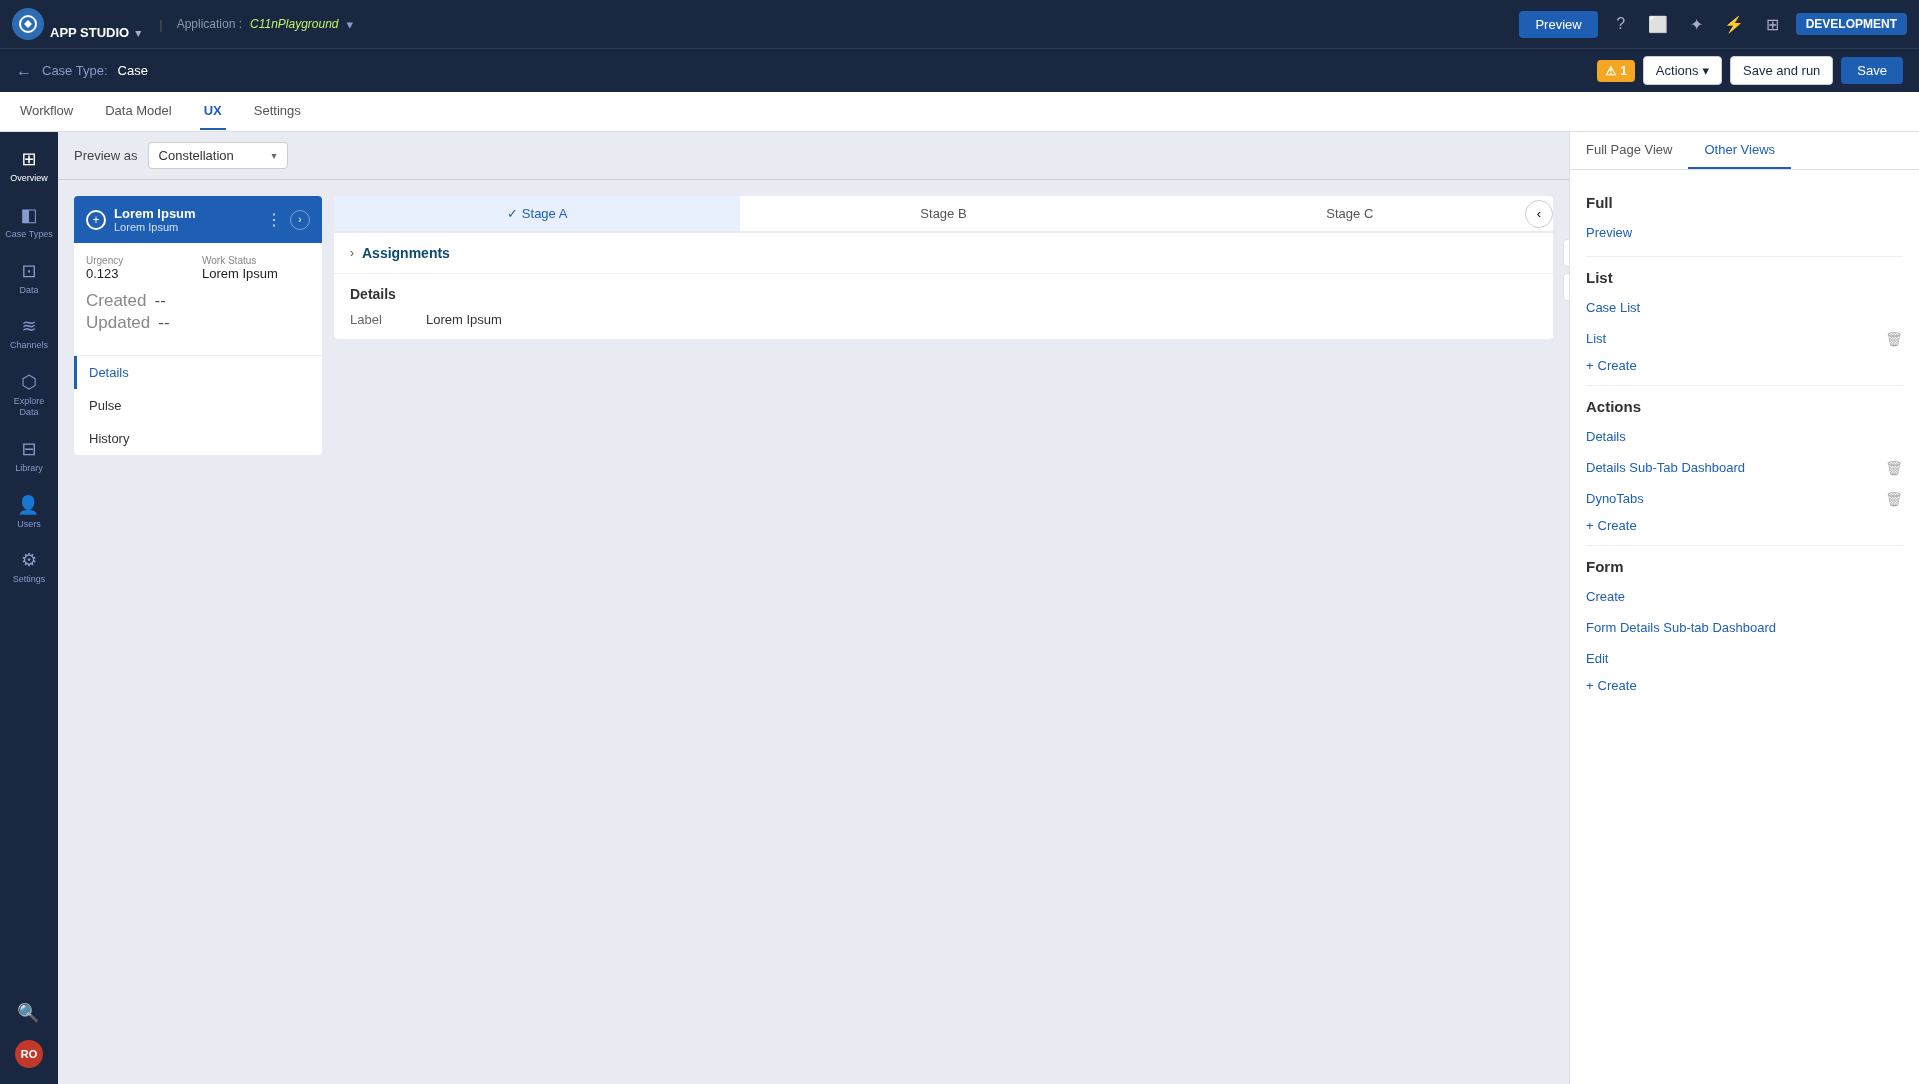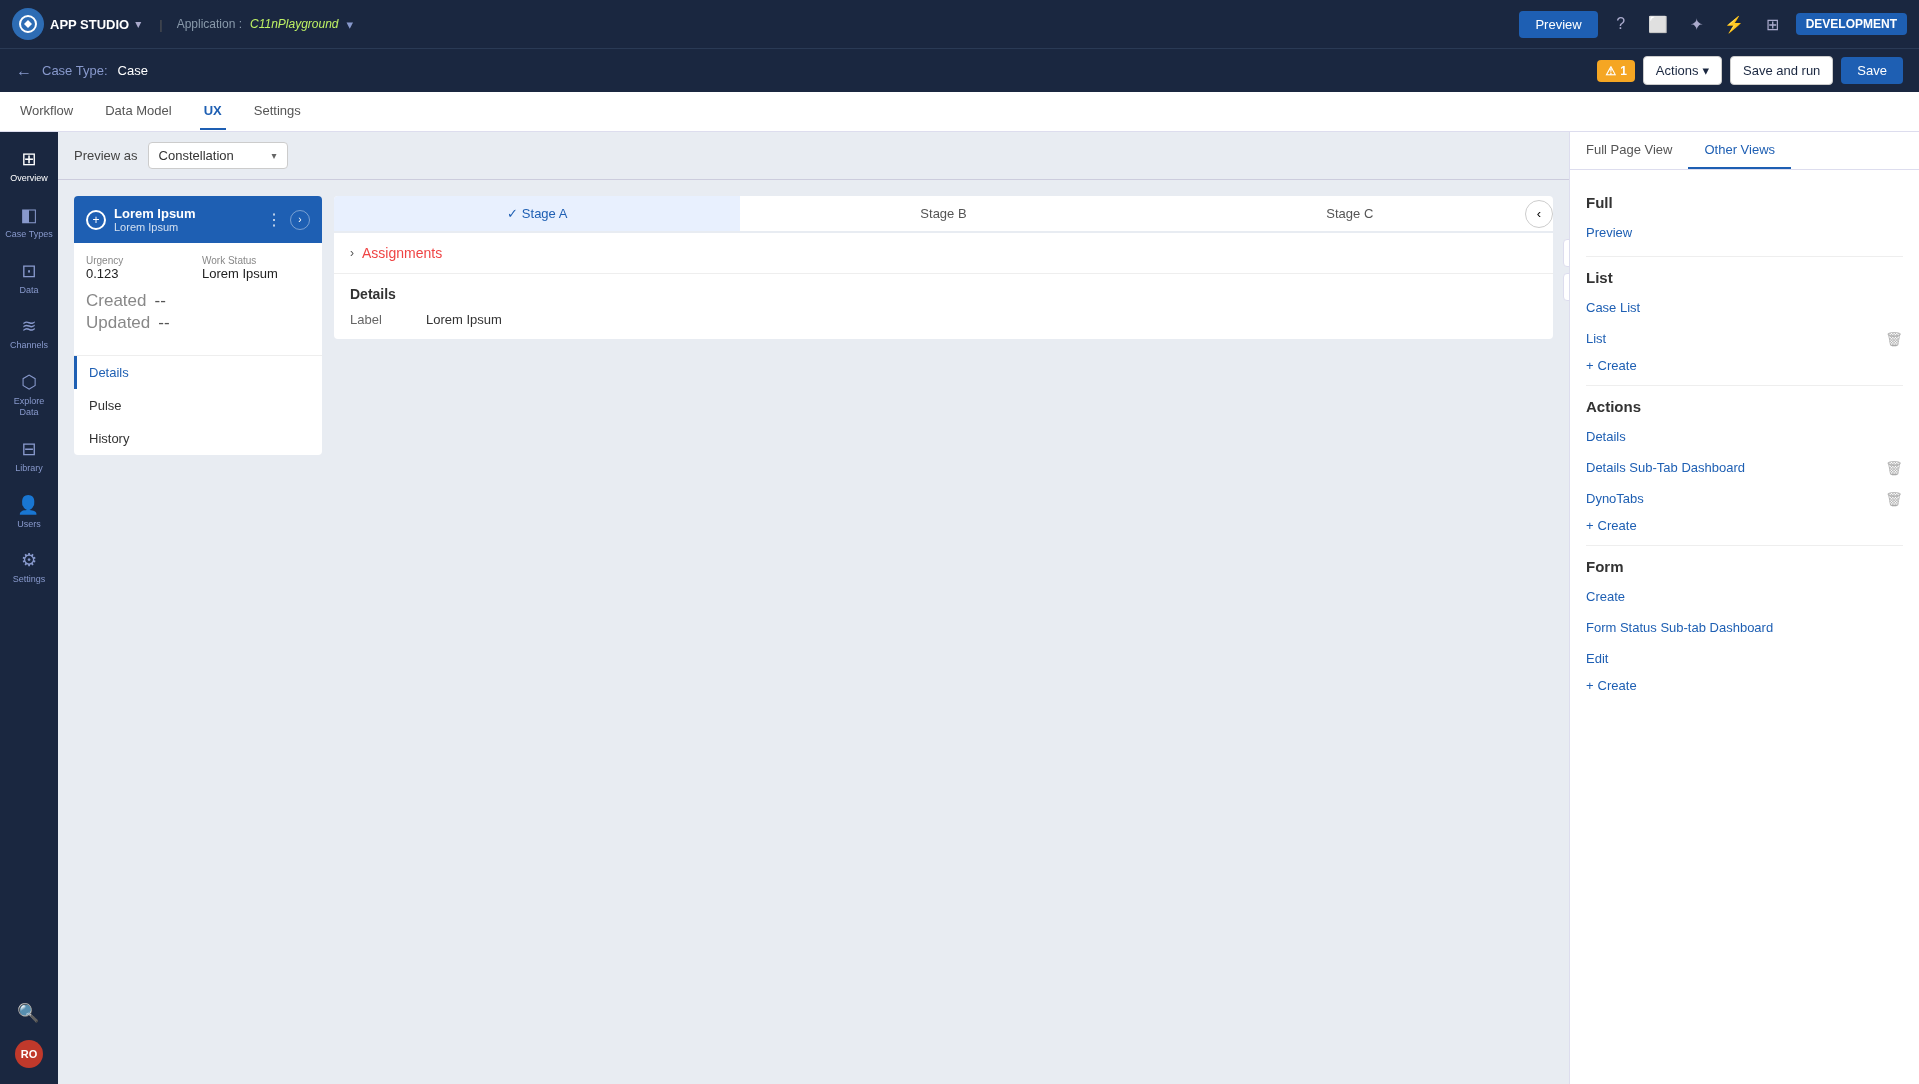--- a/index.html
+++ b/index.html
@@ -3,21 +3,21 @@
   <meta charset="utf-8">
   <style>
     * { box-sizing: border-box; margin: 0; padding: 0; }
     body { font-family: -apple-system, BlinkMacSystemFont, 'Segoe UI', sans-serif; font-size: 13px; background: #f0f0f0; overflow: hidden; height: 1084px; width: 1919px; }
 
     
     .top-bar {
       display: flex; align-items: center; height: 48px;
       background: #1a2740; color: white; padding: 0 12px; gap: 8px;
     }
-    .top-bar-logo { display: flex; align-items: center; gap: 6px; margin-right: 4px; }
+    .top-bar-logo { display: flex; align-items: flex-end; gap: 6px; margin-right: 4px; }
     .logo-icon { width: 32px; height: 32px; background: #2d6cb4; border-radius: 50%; display: flex; align-items: center; justify-content: center; }
     .app-name { color: white; font-size: 13px; font-weight: 600; }
     .app-dropdown { display: flex; align-items: center; gap: 4px; color: #aac; font-size: 12px; cursor: pointer; }
     .separator { color: #555; margin: 0 6px; }
     .application-label { color: #8899aa; font-size: 12px; }
     .application-name { color: #bef264; font-size: 12px; font-weight: 500; font-style: italic; }
     .top-bar-right { margin-left: auto; display: flex; align-items: center; gap: 8px; }
     .preview-btn { background: #1e5fb3; color: white; border: none; padding: 6px 16px; border-radius: 4px; cursor: pointer; font-size: 13px; }
     .icon-btn { width: 30px; height: 30px; background: transparent; border: none; color: #aac; cursor: pointer; display: flex; align-items: center; justify-content: center; font-size: 16px; }
     .dev-badge { background: #1e5fb3; color: white; padding: 4px 10px; border-radius: 4px; font-size: 12px; font-weight: 600; }
@@ -96,21 +96,21 @@
     .case-nav-item.active { color: #1e5fb3; border-left: 3px solid #1e5fb3; font-weight: 500; }
     .stage-bar { background: white; display: flex; align-items: center; border-radius: 4px 4px 0 0; overflow: hidden; position: relative; }
     .stage { flex: 1; display: flex; align-items: center; justify-content: center; padding: 10px 8px; font-size: 13px; color: #555; position: relative; }
     .stage.active { background: #e8f0fe; color: #1e5fb3; font-weight: 500; }
     .stage-check { color: #1e5fb3; margin-right: 4px; }
     .stage-expand { position: absolute; right: 0; width: 28px; height: 28px; border: 1px solid #ccc; border-radius: 50%; background: white; display: flex; align-items: center; justify-content: center; cursor: pointer; top: 50%; transform: translateY(-50%); }
 
     .main-panels { background: white; border-radius: 0 0 4px 4px; margin-top: 2px; }
     .assignments-row { padding: 12px 16px; display: flex; align-items: center; gap: 8px; cursor: pointer; border-bottom: 1px solid #eee; }
     .assignments-chevron { color: #555; font-size: 12px; }
-    .assignments-label { font-size: 14px; font-weight: 400; color: #ef4444; }
+    .assignments-label { font-size: 14px; font-weight: 700; color: #0c4a6e; }
 
     .details-section { padding: 12px 16px; }
     .details-label { font-size: 14px; font-weight: 600; color: #333; margin-bottom: 10px; }
     .details-row { display: flex; align-items: center; gap: 16px; }
     .details-key { font-size: 13px; color: #666; min-width: 60px; }
     .details-val { font-size: 13px; color: #333; }
 
     
     .right-panel { width: 350px; background: white; border-left: 1px solid #dde; flex-shrink: 0; overflow: auto; }
     .right-panel-tabs { display: flex; border-bottom: 1px solid #dde; }
@@ -367,21 +367,21 @@
         <span>Create</span>
       </div>
 
       <hr class="right-divider">
 
       <div class="right-section-title">Form</div>
       <div class="right-row">
         <a class="right-link">Create</a>
       </div>
       <div class="right-row">
-        <a class="right-link">Form Status Sub-tab Dashboard</a>
+        <a class="right-link">Form Details Sub-tab Dashboard</a>
       </div>
       <div class="right-row">
         <a class="right-link">Edit</a>
       </div>
       <div class="right-create-row">
         <span>+</span>
         <span>Create</span>
       </div>
 
     </div>

